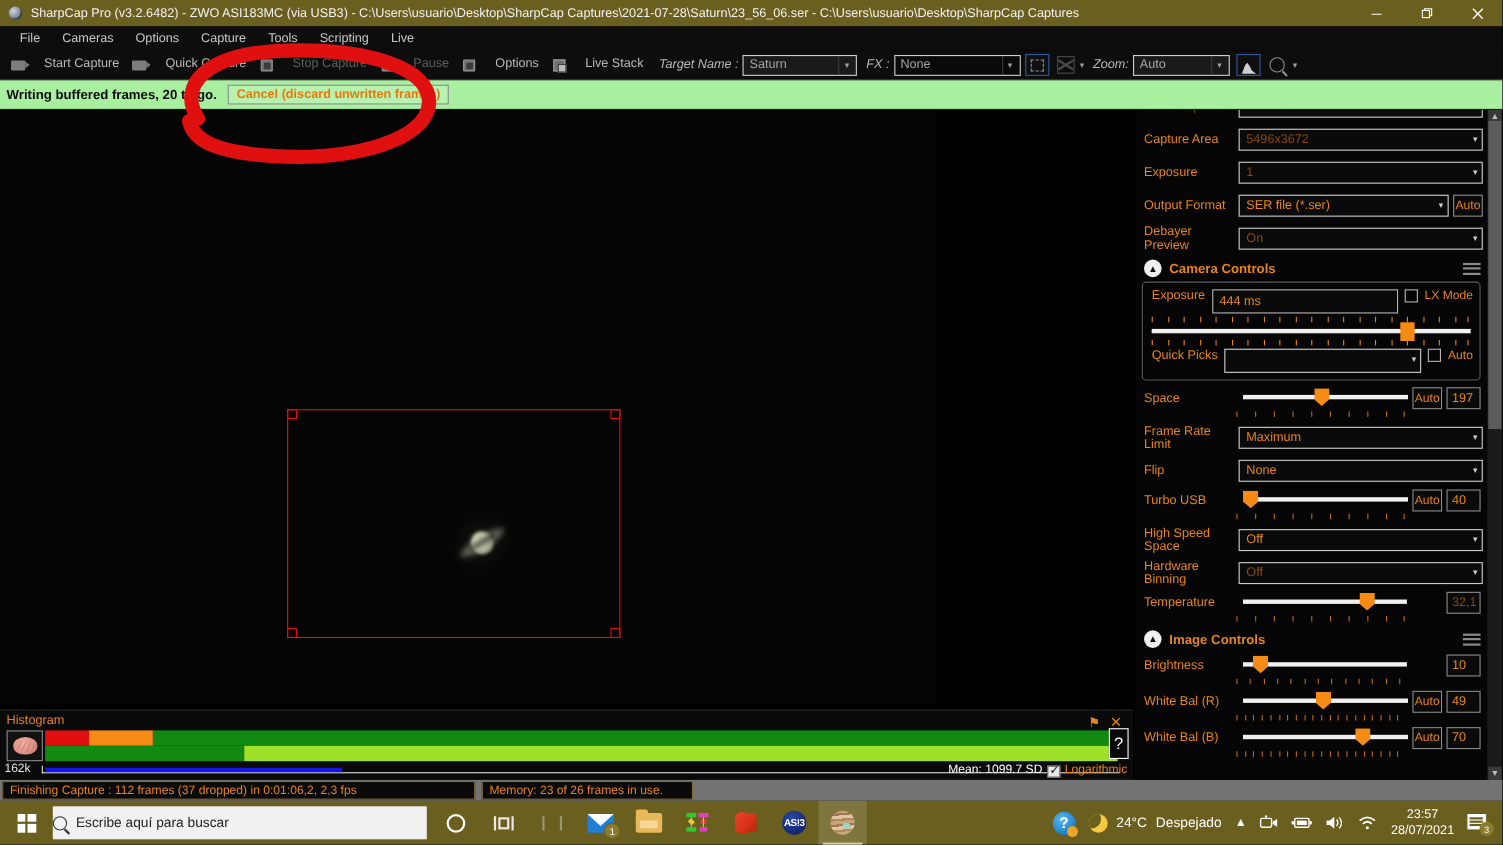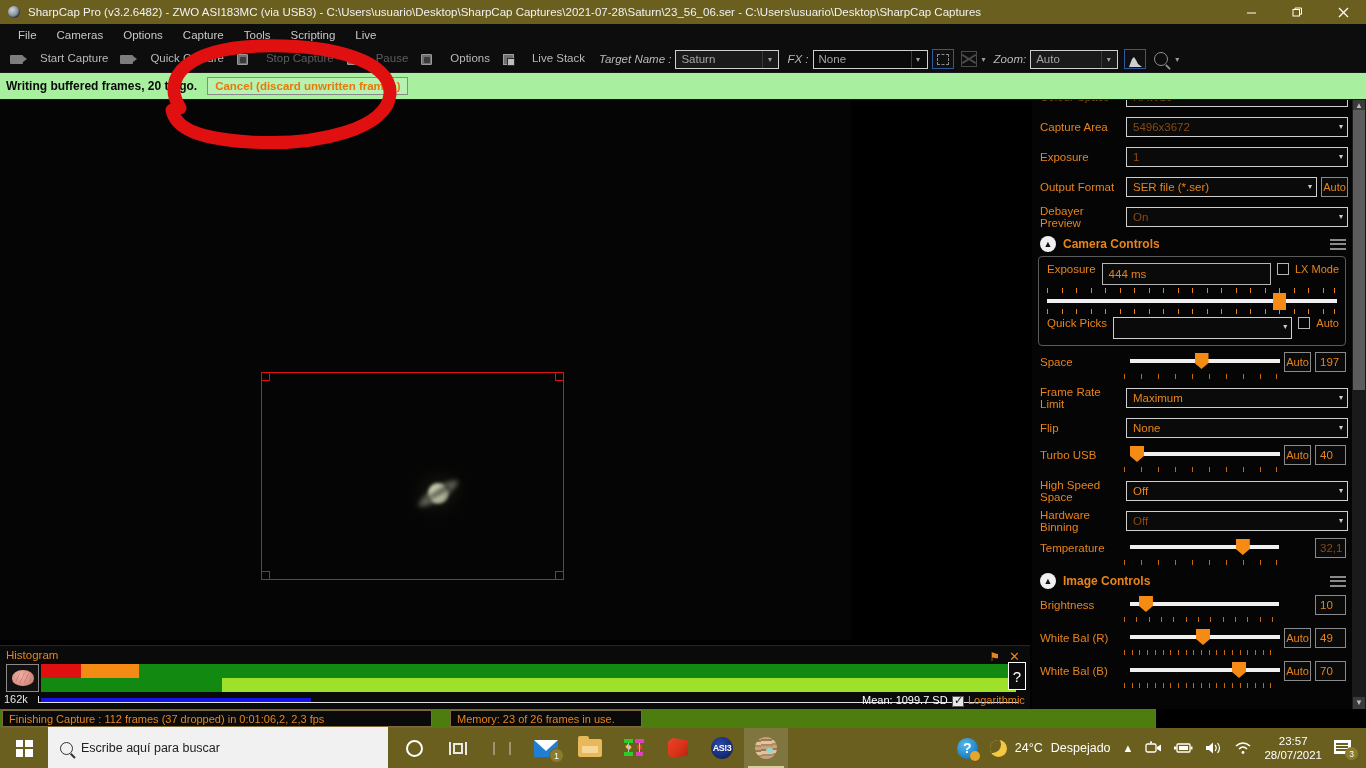--- a/index.html
+++ b/index.html
@@ -250,22 +250,22 @@
     position: absolute; left: 968px; top: 694px; color: #e8841a; font-size: 11px;
   }
   .qbox {
     position: absolute; right: 4px; top: 16px; width: 18px; height: 28px;
     border: 1.5px solid #fff; color: #fff; font-size: 15px;
     display: flex; align-items: center; justify-content: center; background: #0a0a0a;
   }
 
   
   .statusbar {
-    position: absolute; left: 0; top: 709px; width: 1156px; height: 19px;
-    background: #4d7c0f; display: flex; align-items: center; padding-left: 2px; gap: 18px;
+    position: absolute; left: 0; top: 709px; width: 1366px; height: 19px;
+    background: #737373; display: flex; align-items: center; padding-left: 2px; gap: 6px;
   }
   .status-cell {
     border: 1px solid #7d6a3a; color: #e8841a; font-size: 11px;
     padding: 1px 6px; background: #0a0a0a; white-space: nowrap; height: 17px;
     display: flex; align-items: center;
   }
 
   
   .rightpanel {
     position: absolute; left: 1032px; top: 100px; width: 334px; height: 609px;
@@ -374,22 +374,22 @@
   .start-btn {
     width: 48px; height: 40px; display: flex; align-items: center; justify-content: center;
     flex: 0 0 auto;
   }
   .win-logo {
     width: 17px; height: 17px; display: grid; grid-template-columns: 1fr 1fr;
     grid-template-rows: 1fr 1fr; gap: 2px;
   }
   .win-logo div { background: #fff; }
   .search-box {
-    width: 340px; height: 42px; background: #f1f1f1; display: flex; align-items: center;
-    gap: 8px; padding-left: 12px; flex: 0 0 auto;
+    width: 340px; height: 30px; background: #f1f1f1; display: flex; align-items: center;
+    gap: 8px; flex: 0 0 auto;
   }
   .search-mag {
     width: 13px; height: 13px; border: 1.6px solid #333; border-radius: 50%;
     position: relative; flex: 0 0 auto;
   }
   .search-mag:after {
     content: ""; position: absolute; right: -4px; bottom: -3px; width: 6px; height: 1.6px;
     background: #333; transform: rotate(45deg);
   }
   .search-ph { color: #222; font-size: 12.5px; }

